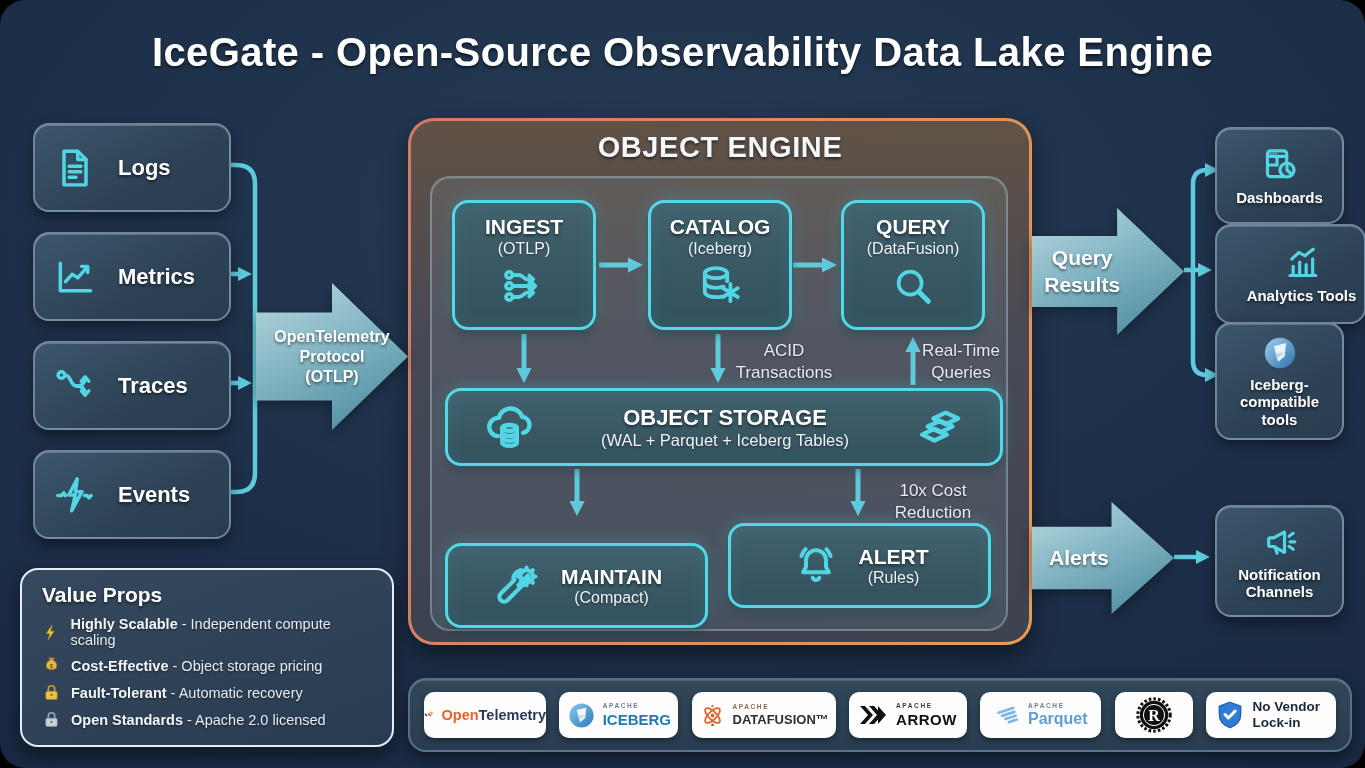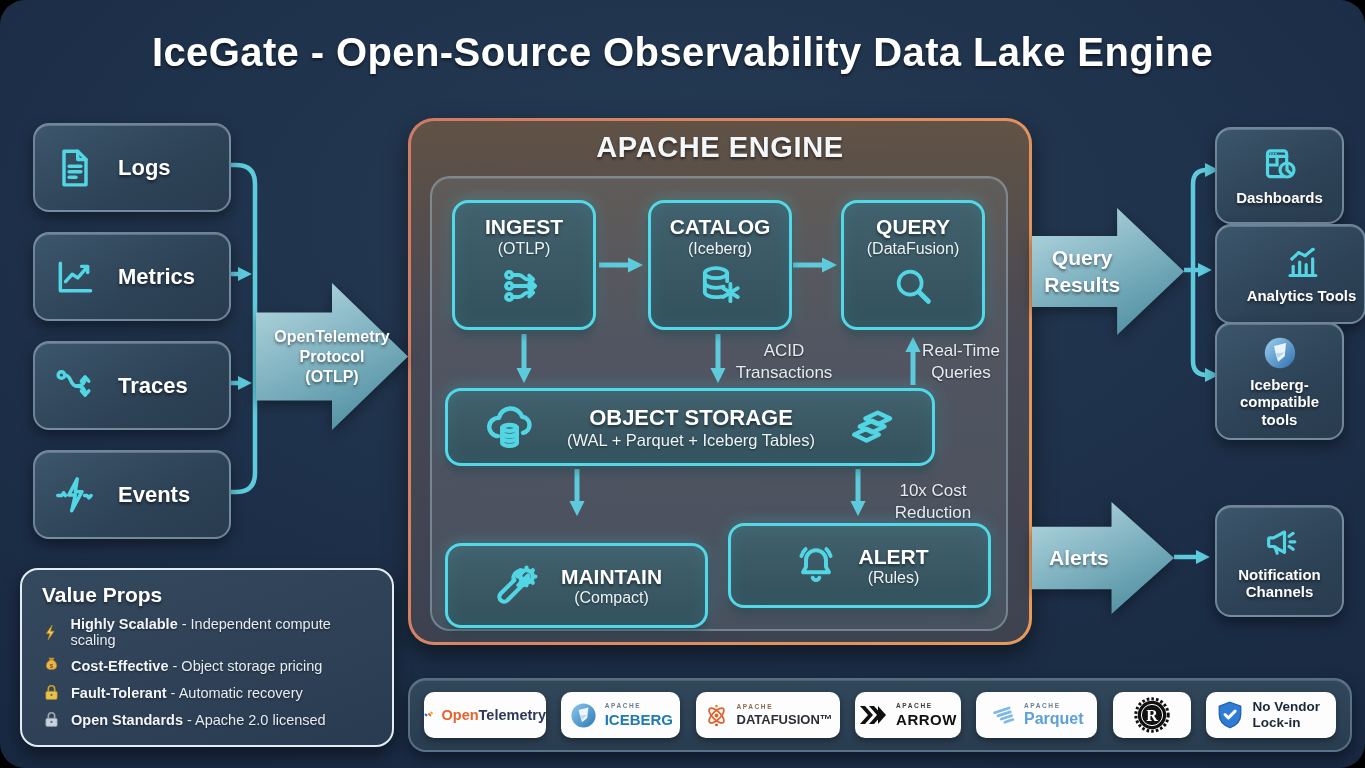--- a/index.html
+++ b/index.html
@@ -162,21 +162,21 @@
     <div class="arrow-text">
       <span>OpenTelemetry</span>
       <span>Protocol</span>
       <span>(OTLP)</span>
     </div>
   </div>
 
   <div class="abs engine-frame">
     <div class="engine-fill"></div>
   </div>
-  <div class="abs engine-title ts">APACHE ENGINE</div>
+  <div class="abs engine-title ts">OBJECT ENGINE</div>
   <div class="abs engine-panel"></div>
 
   <div class="abs node node-col" style="left:452px;top:200px;width:144px;height:130px;">
     <span class="node-title">INGEST</span>
     <span class="node-sub">(OTLP)</span>
     <svg width="48" height="48" viewBox="0 0 24 24" style="margin-top:3px;">
       <g class="cyi" stroke-width="1.7">
         <circle cx="4.6" cy="6.5" r="1.6"></circle>
           <path d="M6.2 6.5h3.2c2.2 0 2.2 2.2 4.4 2.2h2.4"></path>
           <polyline points="14.6,6.8 16.6,8.7 14.6,10.6"></polyline>
@@ -212,21 +212,21 @@
           <circle cx="10.5" cy="10.5" r="6"></circle>
           <path d="M15 15l5 5" stroke-width="2.6"></path>
         </g>
     </svg>
   </div>
 
   <div class="abs edge-label" style="left:730px;top:340px;width:108px;">ACID Transactions</div>
   <div class="abs edge-label" style="left:920px;top:340px;width:82px;">Real-Time Queries</div>
   <div class="abs edge-label" style="left:892px;top:480px;width:82px;">10x Cost Reduction</div>
 
-  <div class="abs node node-row" style="left:445px;top:388px;width:490px;height:78px;padding:0 34px;justify-content:space-between;">
+  <div class="abs node node-row" style="left:445px;top:388px;width:558px;height:78px;padding:0 34px;justify-content:space-between;">
     <svg width="56" height="56" viewBox="0 0 24 24">
       <g class="cyi" stroke-width="1.6">
         <path d="M6.8 15.9a3.9 3.9 0 0 1 .4-7.8 5.2 5.2 0 0 1 10-.5 3.5 3.5 0 0 1 .4 6.9"></path>
         <ellipse cx="11.8" cy="12.4" rx="3.1" ry="1.25"></ellipse>
         <path d="M8.7 12.4v6.4c0 .7 1.4 1.25 3.1 1.25s3.1-.55 3.1-1.25v-6.4"></path>
         <path d="M8.7 14.6c0 .7 1.4 1.25 3.1 1.25s3.1-.55 3.1-1.25"></path>
         <path d="M8.7 16.7c0 .7 1.4 1.25 3.1 1.25s3.1-.55 3.1-1.25"></path>
       </g>
     </svg>
     <div class="node-ctr">
@@ -411,21 +411,21 @@
         </g>
         <circle cx="12" cy="12" r="1.7" fill="#e0622a"></circle>
         <circle cx="12" cy="3.6" r="1.2" fill="#e8862a"></circle>
         <circle cx="12" cy="20.4" r="1.2" fill="#c84a20"></circle>
       </svg>
       <div class="logo-col">
         <span class="logo-small" style="color:#8a6a50;">APACHE</span>
         <span class="lb-datafusion">DATAFUSION™</span>
       </div>
     </div>
-    <div class="pill" style="width:106px;">
+    <div class="pill" style="width:118px;">
       <svg width="30" height="22" viewBox="0 0 30 22">
         <path d="M1 2l8 9-8 9h5l8-9-8-9z" fill="#101010"></path>
         <path d="M10 2l8 9-8 9h5l8-9-8-9z" fill="#101010"></path>
         <path d="M19 2l8 9-8 9z" fill="#101010"></path>
       </svg>
       <div class="logo-col">
         <span class="logo-small" style="color:#3a3a3a;">APACHE</span>
         <span class="lb-arrow">ARROW</span>
       </div>
     </div>

